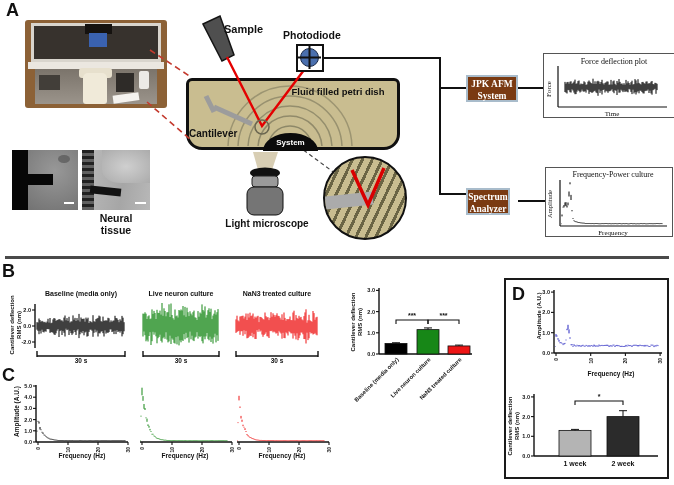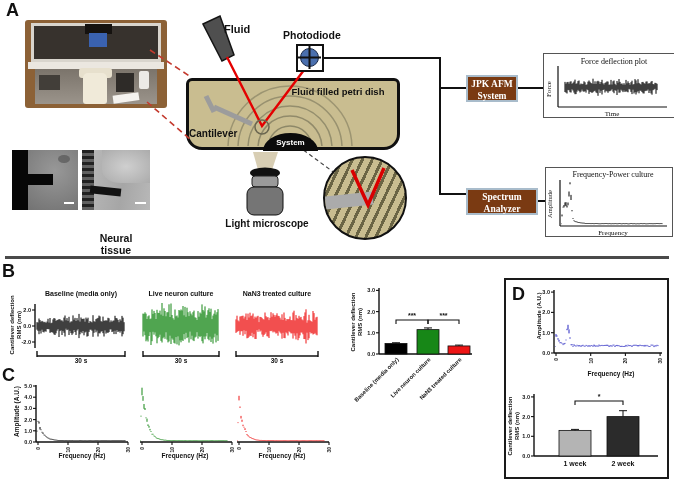--- a/index.html
+++ b/index.html
@@ -42,21 +42,21 @@
     <div class="abs" style="left:22%;top:40%;width:40%;height:18%;background:#070707;"></div>
     <div class="abs" style="left:70%;top:8%;width:18%;height:14%;background:#4e4e4e;border-radius:50%;opacity:.6;"></div>
     <div class="abs" style="right:6%;bottom:10%;width:16%;height:2px;background:#fff;"></div>
   </div>
   <div class="abs" style="left:82px;top:150px;width:68px;height:60px;background:linear-gradient(100deg,#bdbdbd 0%,#a6a6a6 60%,#b8b8b8);">
     <div class="abs" style="left:0;top:0;width:17%;height:100%;background:repeating-linear-gradient(180deg,#222 0 3px,#606060 3px 6px);"></div>
     <div class="abs" style="left:30%;top:0;width:70%;height:55%;background:radial-gradient(#cfcfcf,#ababab);border-radius:0 0 0 40%;"></div>
     <div class="abs" style="left:12%;top:62%;width:46%;height:14%;background:#121212;transform:rotate(6deg);"></div>
     <div class="abs" style="right:6%;bottom:10%;width:16%;height:2px;background:#fff;"></div>
   </div>
-  <div class="abs b c" style="left:88px;top:213px;width:56px;font-size:10.5px;line-height:1.1;margin-top:20px;">Neural tissue</div>
+  <div class="abs b c" style="left:88px;top:213px;width:56px;font-size:10.5px;line-height:1.1;">Neural tissue</div>
 
   <div class="abs" style="left:186px;top:78px;width:214px;height:72px;background:#c9bd90;border:3px solid #101010;border-radius:6px 6px 16px 16px;"></div>
 
   <svg class="abs" style="left:0;top:0;" width="674" height="258">
     <defs>
         <clipPath id="dishclip">
           <rect x="190" y="82" width="206" height="64" rx="12"></rect>
         </clipPath>
       </defs>
     <g clip-path="url(#dishclip)">
@@ -86,35 +86,35 @@
   </div>
 
   <div class="abs" style="left:296px;top:44px;width:28px;height:28px;border:2.5px solid #111;background:#fff;">
     <div class="abs" style="left:2px;top:2px;width:19px;height:19px;border-radius:50%;background:#4a6fae;border:1px solid #1a2a4a;"></div>
     <svg class="abs" style="left:0;top:0;" width="23" height="23">
       <line x1="0" y1="11.5" x2="23" y2="11.5" stroke="#111" stroke-width="2"></line>
       <line x1="11.5" y1="0" x2="11.5" y2="23" stroke="#111" stroke-width="2"></line>
     </svg>
   </div>
 
-  <div class="abs b" style="left:224px;top:23px;font-size:11px;">Fluid</div>
+  <div class="abs b" style="left:224px;top:23px;font-size:11px;">Sample</div>
   <div class="abs b" style="left:283px;top:29px;font-size:10.5px;">Photodiode</div>
   <div class="abs b c" style="left:280px;top:86px;width:116px;font-size:9.5px;">Fluid filled petri dish</div>
   <div class="abs b" style="left:189px;top:128px;font-size:10px;">Cantilever</div>
   <div class="abs b c" style="left:222px;top:218px;width:90px;font-size:10px;">Light microscope</div>
 
   <div class="abs" style="left:323px;top:156px;width:84px;height:84px;border-radius:50%;border:2.5px solid #111;overflow:hidden;background:#c9bd90;background-image:repeating-linear-gradient(115deg,rgba(0,0,0,0) 0 6px,rgba(90,85,55,.85) 6px 9px);">
     <div class="abs" style="left:0;top:36px;width:48px;height:13px;background:#ababab;transform:rotate(-6deg);"></div>
     <svg class="abs" style="left:0;top:0;" width="84" height="84">
       <path d="M27,12 L43,47 L59,10" stroke="#d90000" stroke-width="3.5" fill="none"></path>
     </svg>
   </div>
 
   <div class="abs ibox" style="left:466px;top:75px;width:52px;height:27px;">JPK AFM System</div>
-  <div class="abs ibox" style="left:466px;top:188px;width:72px;height:27px;">Spectrum Analyzer</div>
+  <div class="abs ibox" style="left:466px;top:188px;width:44px;height:27px;">Spectrum Analyzer</div>
 
   <div class="abs plotbox" style="left:543px;top:53px;width:138px;height:65px;">
     <div class="abs serif c" style="left:15px;top:3px;width:110px;font-size:8px;">Force deflection plot</div>
     <svg class="abs" style="left:0;top:0;" id="force_axes" width="130" height="65">
         <line x1="14" y1="12" x2="14" y2="53" stroke="#111" stroke-width="1.2"></line>
         <line x1="14" y1="53" x2="123" y2="53" stroke="#111" stroke-width="1.2"></line>
         <text x="7" y="35" fill="#111" font-size="7" text-anchor="middle" font-family="&quot;Liberation Serif&quot;,serif" font-weight="normal" transform="rotate(-90 7 35)">Force</text>
         <text x="68" y="62" fill="#111" font-size="7" text-anchor="middle" font-family="&quot;Liberation Serif&quot;,serif" font-weight="normal">Time</text>
       </svg>
     <svg class="abs" style="left:20px;top:20px;" id="force_trace" width="95" height="26">

